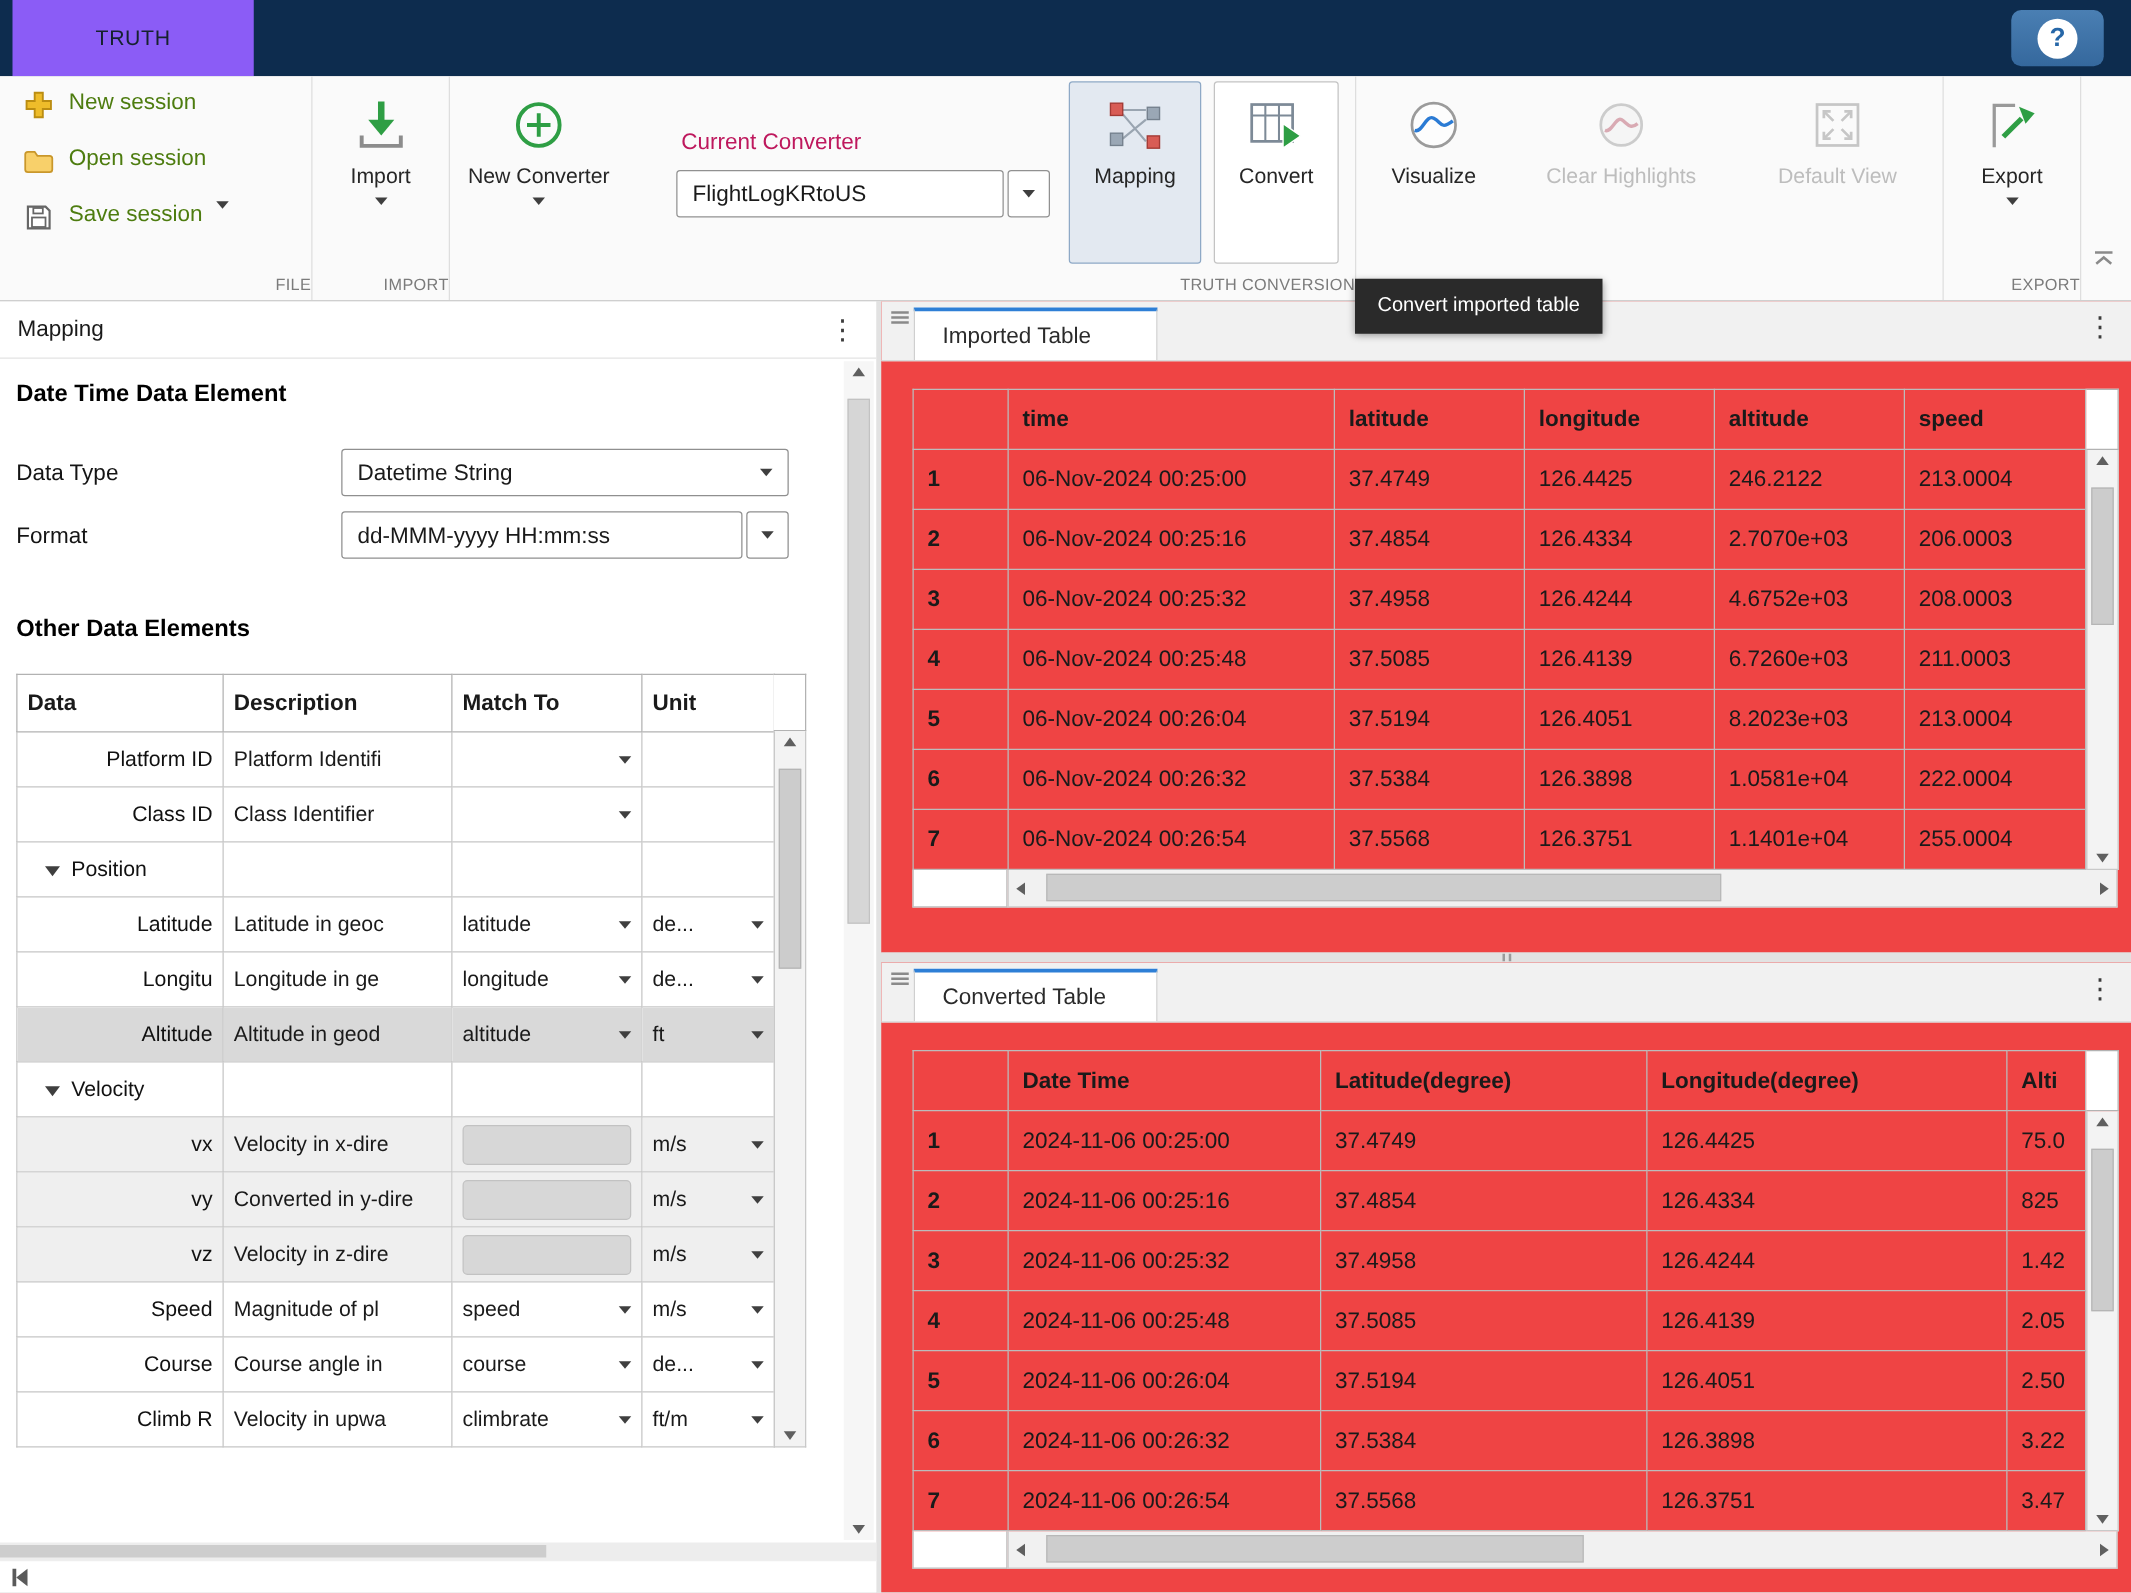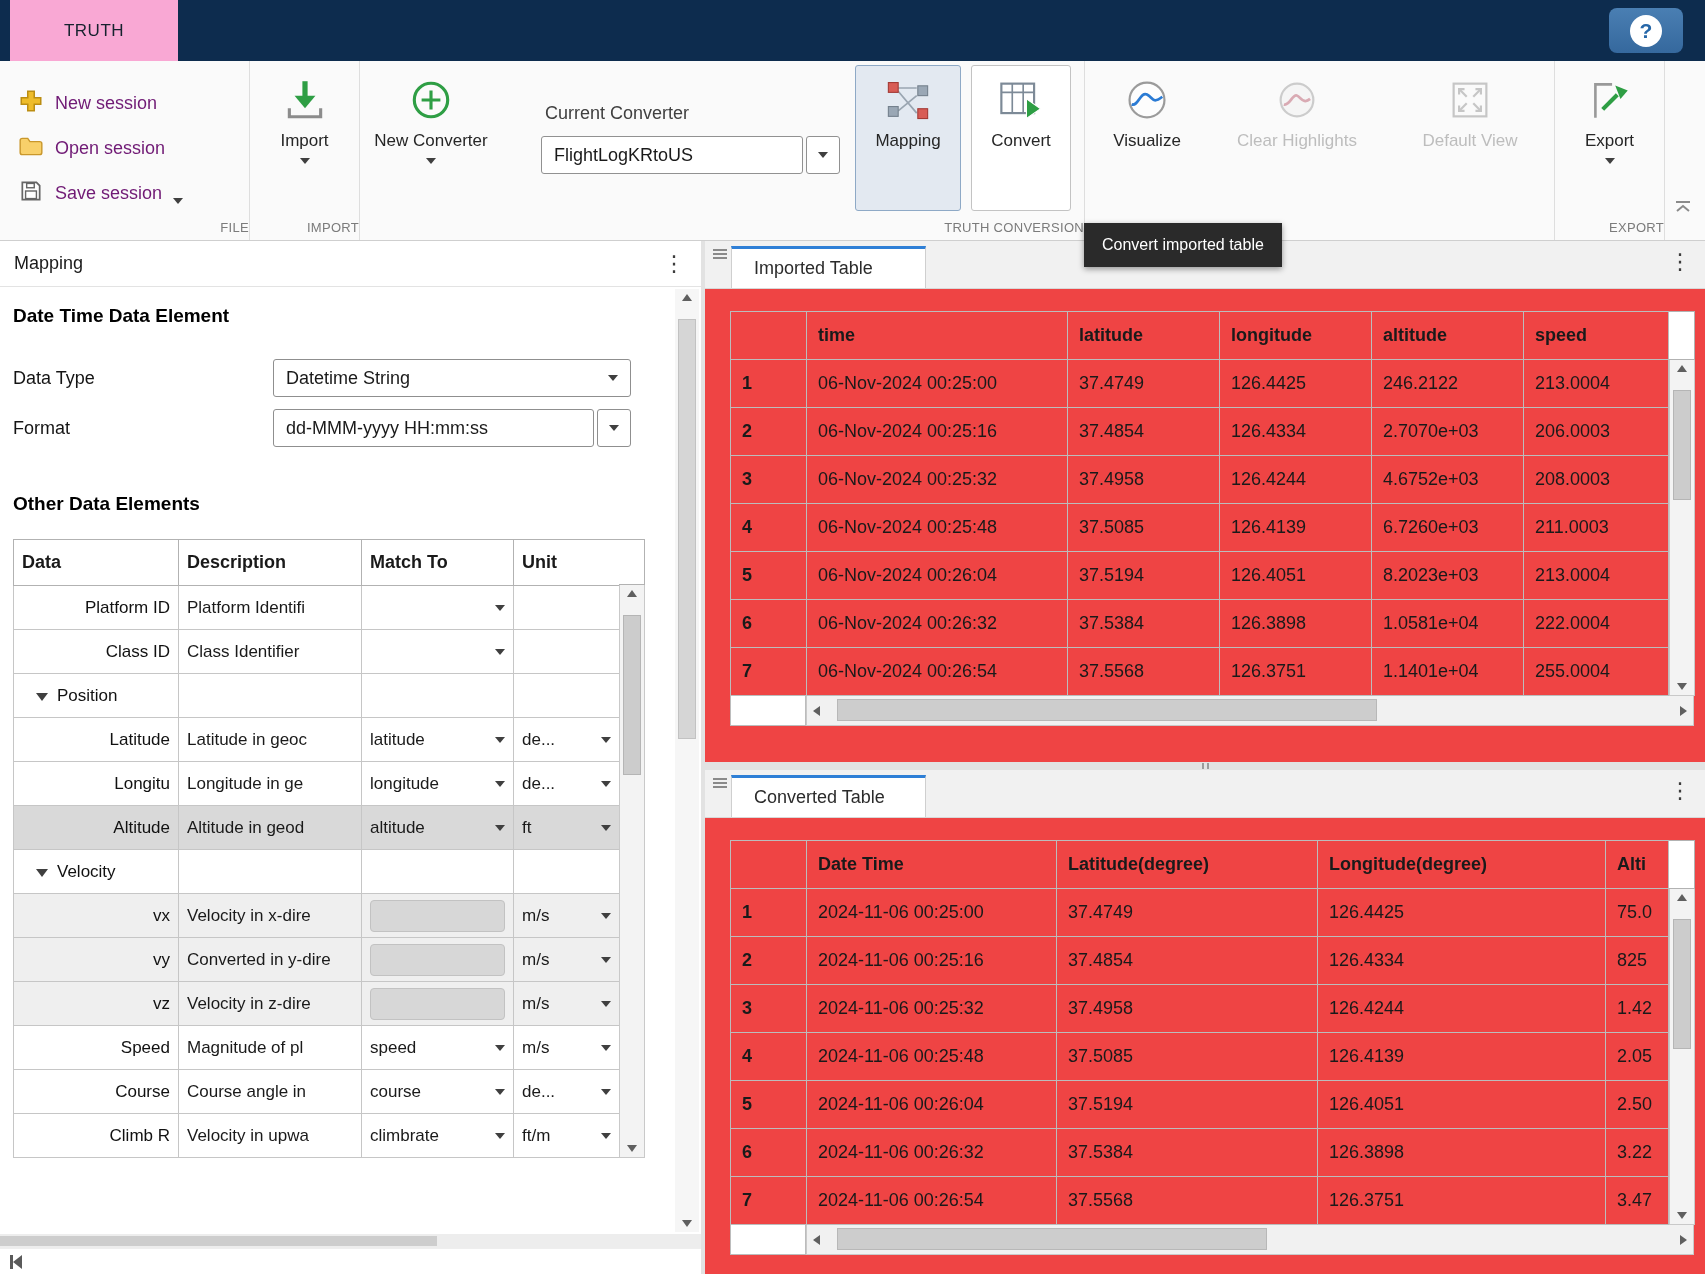--- a/index.html
+++ b/index.html
@@ -1,46 +1,46 @@
 <!DOCTYPE html>
 <html><head>
 <meta charset="utf-8">
 <style>
   *{box-sizing:border-box;margin:0;padding:0;}
   html,body{width:1705px;height:1274px;overflow:hidden;}
   body{font-family:"Liberation Sans",sans-serif;background:#e6e6e6;position:relative;color:#1a1a1a;}
 
   
   .titlebar{height:61px;background:#0d2c4e;display:flex;align-items:stretch;position:relative;}
-  .app-tab{width:168px;margin-left:10px;background:#f9a8d4;display:flex;align-items:center;justify-content:center;font-size:17px;color:#16222e;letter-spacing:.5px;}
+  .app-tab{width:193px;margin-left:10px;background:#8b5cf6;display:flex;align-items:center;justify-content:center;font-size:17px;color:#16222e;letter-spacing:.5px;}
   .help-btn{position:absolute;right:22px;top:8px;width:74px;height:45px;background:linear-gradient(#4a7fb3,#35689d);border-radius:8px;display:flex;align-items:center;justify-content:center;cursor:pointer;}
   .help-circle{width:32px;height:32px;border-radius:50%;background:#fff;color:#2667a8;font-weight:700;font-size:21px;display:flex;align-items:center;justify-content:center;}
   .help-circle::before{content:"?";}
 
   
   .ribbon{height:180px;background:#fafafa;border-bottom:1px solid #cfcfcf;display:flex;position:relative;}
   .rb-sec{position:relative;border-right:1px solid #dedede;display:flex;padding-top:2px;}
   .sec-label{position:absolute;bottom:5px;left:0;right:0;text-align:right;font-size:13px;color:#7b7b7b;letter-spacing:.3px;}
   .sec-file{width:250px;}
   .file-items{display:flex;flex-direction:column;padding:8px 0 0 10px;gap:2px;}
-  .file-item{display:flex;align-items:flex-end;gap:11px;height:43px;font-size:18px;color:#701a75;padding:0 8px;cursor:pointer;}
+  .file-item{display:flex;align-items:flex-start;gap:11px;height:43px;font-size:18px;color:#4d7c0f;padding:0 8px;cursor:pointer;}
   .fi-ic{width:26px;height:26px;flex:0 0 auto;}
   .sec-import{width:110px;justify-content:center;}
   .bigbtn{display:flex;flex-direction:column;align-items:center;padding-top:10px;height:146px;margin-top:2px;border:1px solid transparent;border-radius:3px;cursor:pointer;}
   .bb-ic{width:48px;height:48px;}
   .bb-lbl{margin-top:7px;font-size:17px;color:#262626;white-space:nowrap;}
   .bigbtn .dd{margin-top:7px;}
   .bigbtn.selected{background:#e3e9f1;border-color:#8ea9c6;}
   .bigbtn.outlined{border-color:#c3c3c3;background:#ffffff;}
   .bigbtn.disabled{cursor:default;}
   .bigbtn.disabled .bb-lbl{color:#bdbdbd;}
   .sec-tc{width:725px;padding-left:6px;}
   .w130{width:130px;} .w106{width:106px;} .w100{width:100px;} .w90{width:90px;} .w104{width:104px;} .w168{width:168px;} .w150{width:150px;}
   .cc-block{margin-left:45px;width:300px;padding-top:40px;}
-  .cc-label{font-size:18px;color:#404040;padding-left:4px;white-space:nowrap;}
+  .cc-label{font-size:18px;color:#be185d;padding-left:4px;white-space:nowrap;}
   .cc-combo{display:flex;margin-top:12px;}
   .cc-field{width:262px;height:38px;border:1px solid #919191;border-radius:3px;background:#fff;display:flex;align-items:center;padding:0 12px;font-size:18px;}
   .cc-btn{width:34px;height:38px;border:1px solid #919191;border-radius:3px;margin-left:3px;background:#fff;display:flex;align-items:center;justify-content:center;cursor:pointer;}
   .mapbtn{margin-left:14px;} .convbtn{margin-left:10px;}
   .sec-vis{width:470px;gap:14px;padding-left:10px;}
   .sec-export{width:110px;justify-content:center;border-right:1px solid #dedede;}
   .rb-collapse{position:absolute;right:8px;bottom:22px;width:28px;height:24px;display:flex;align-items:center;justify-content:center;cursor:pointer;}
 
   .tooltip{position:absolute;left:1084px;top:223px;height:44px;background:#2a2a2a;color:#fff;font-size:16px;display:flex;align-items:center;padding:0 18px;z-index:60;box-shadow:0 2px 6px rgba(0,0,0,.4);white-space:nowrap;}
 

